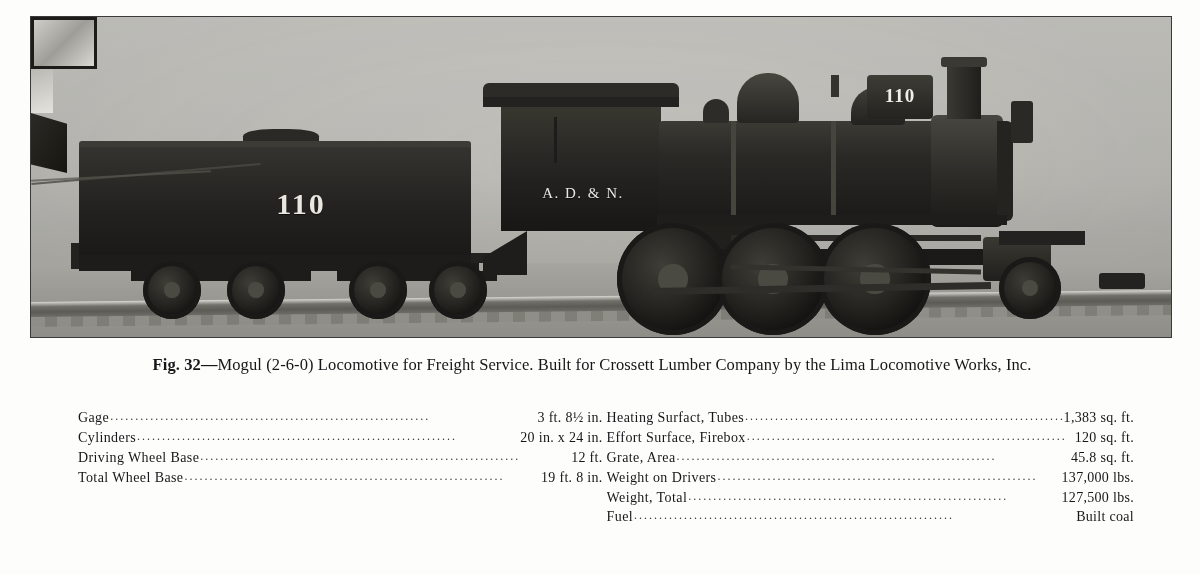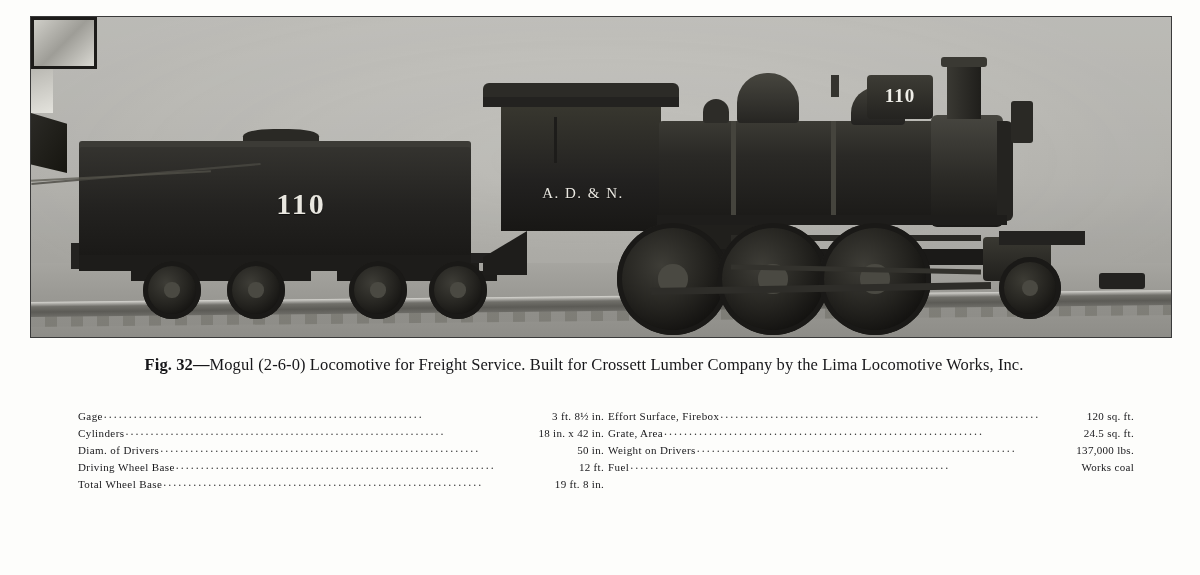--- a/index.html
+++ b/index.html
@@ -339,42 +339,42 @@
   .wire2 {
     left: 660px; top: 60px; width: 180px; height: 2px;
     background: #55544c;
     transform: rotate(-3deg);
     opacity: .7;
   }
 
   
   .caption {
     position: absolute;
-    left: 64px;
+    left: 72px;
     top: 352px;
     width: 1040px;
     text-align: center;
     font-family: "Liberation Serif", serif;
     font-size: 16.5px;
     line-height: 1.55;
     color: #17171a;
     letter-spacing: .1px;
   }
   .caption b { font-weight: 700; }
 
   
   .specs {
     position: absolute;
     left: 78px;
     top: 408px;
     width: 1056px;
     display: flex;
     gap: 4px;
     font-family: "Liberation Serif", serif;
-    font-size: 11px;
+    font-size: 14px;
     line-height: 1.42;
     color: #17171a;
   }
   .spec-col { width: 50%; }
   .spec-row {
     display: flex;
     align-items: baseline;
     white-space: nowrap;
     overflow: hidden;
   }
@@ -490,55 +490,60 @@
   <div class="specs">
     <div class="spec-col" id="col-left">
         <div class="spec-row">
           <span class="spec-label">Gage</span>
           <span class="spec-dots"></span>
           <span class="spec-value">3 ft. 8½ in.</span>
         </div>
         <div class="spec-row">
           <span class="spec-label">Cylinders</span>
           <span class="spec-dots"></span>
-          <span class="spec-value">18 in. x 42 in.</span>
-        </div>
-        <div class="spec-row">
-          <span class="spec-label">Diam. of Drivers</span>
-          <span class="spec-dots"></span>
-          <span class="spec-value">50 in.</span>
+          <span class="spec-value">20 in. x 24 in.</span>
         </div>
         <div class="spec-row">
           <span class="spec-label">Driving Wheel Base</span>
           <span class="spec-dots"></span>
           <span class="spec-value">12 ft.</span>
         </div>
         <div class="spec-row">
           <span class="spec-label">Total Wheel Base</span>
           <span class="spec-dots"></span>
           <span class="spec-value">19 ft. 8 in.</span>
         </div>
       </div>
     <div class="spec-col" id="col-right">
         <div class="spec-row">
+          <span class="spec-label">Heating Surfact, Tubes</span>
+          <span class="spec-dots"></span>
+          <span class="spec-value">1,383 sq. ft.</span>
+        </div>
+        <div class="spec-row">
           <span class="spec-label">Effort Surface, Firebox</span>
           <span class="spec-dots"></span>
           <span class="spec-value">120 sq. ft.</span>
         </div>
         <div class="spec-row">
           <span class="spec-label">Grate,  Area</span>
           <span class="spec-dots"></span>
-          <span class="spec-value">24.5 sq. ft.</span>
+          <span class="spec-value">45.8 sq. ft.</span>
         </div>
         <div class="spec-row">
           <span class="spec-label">Weight on  Drivers</span>
           <span class="spec-dots"></span>
           <span class="spec-value">137,000 lbs.</span>
         </div>
         <div class="spec-row">
+          <span class="spec-label">Weight,  Total</span>
+          <span class="spec-dots"></span>
+          <span class="spec-value">127,500 lbs.</span>
+        </div>
+        <div class="spec-row">
           <span class="spec-label">Fuel</span>
           <span class="spec-dots"></span>
-          <span class="spec-value">Works coal</span>
+          <span class="spec-value">Built coal</span>
         </div>
       </div>
   </div>
 
 </div>
 
 </body></html>

